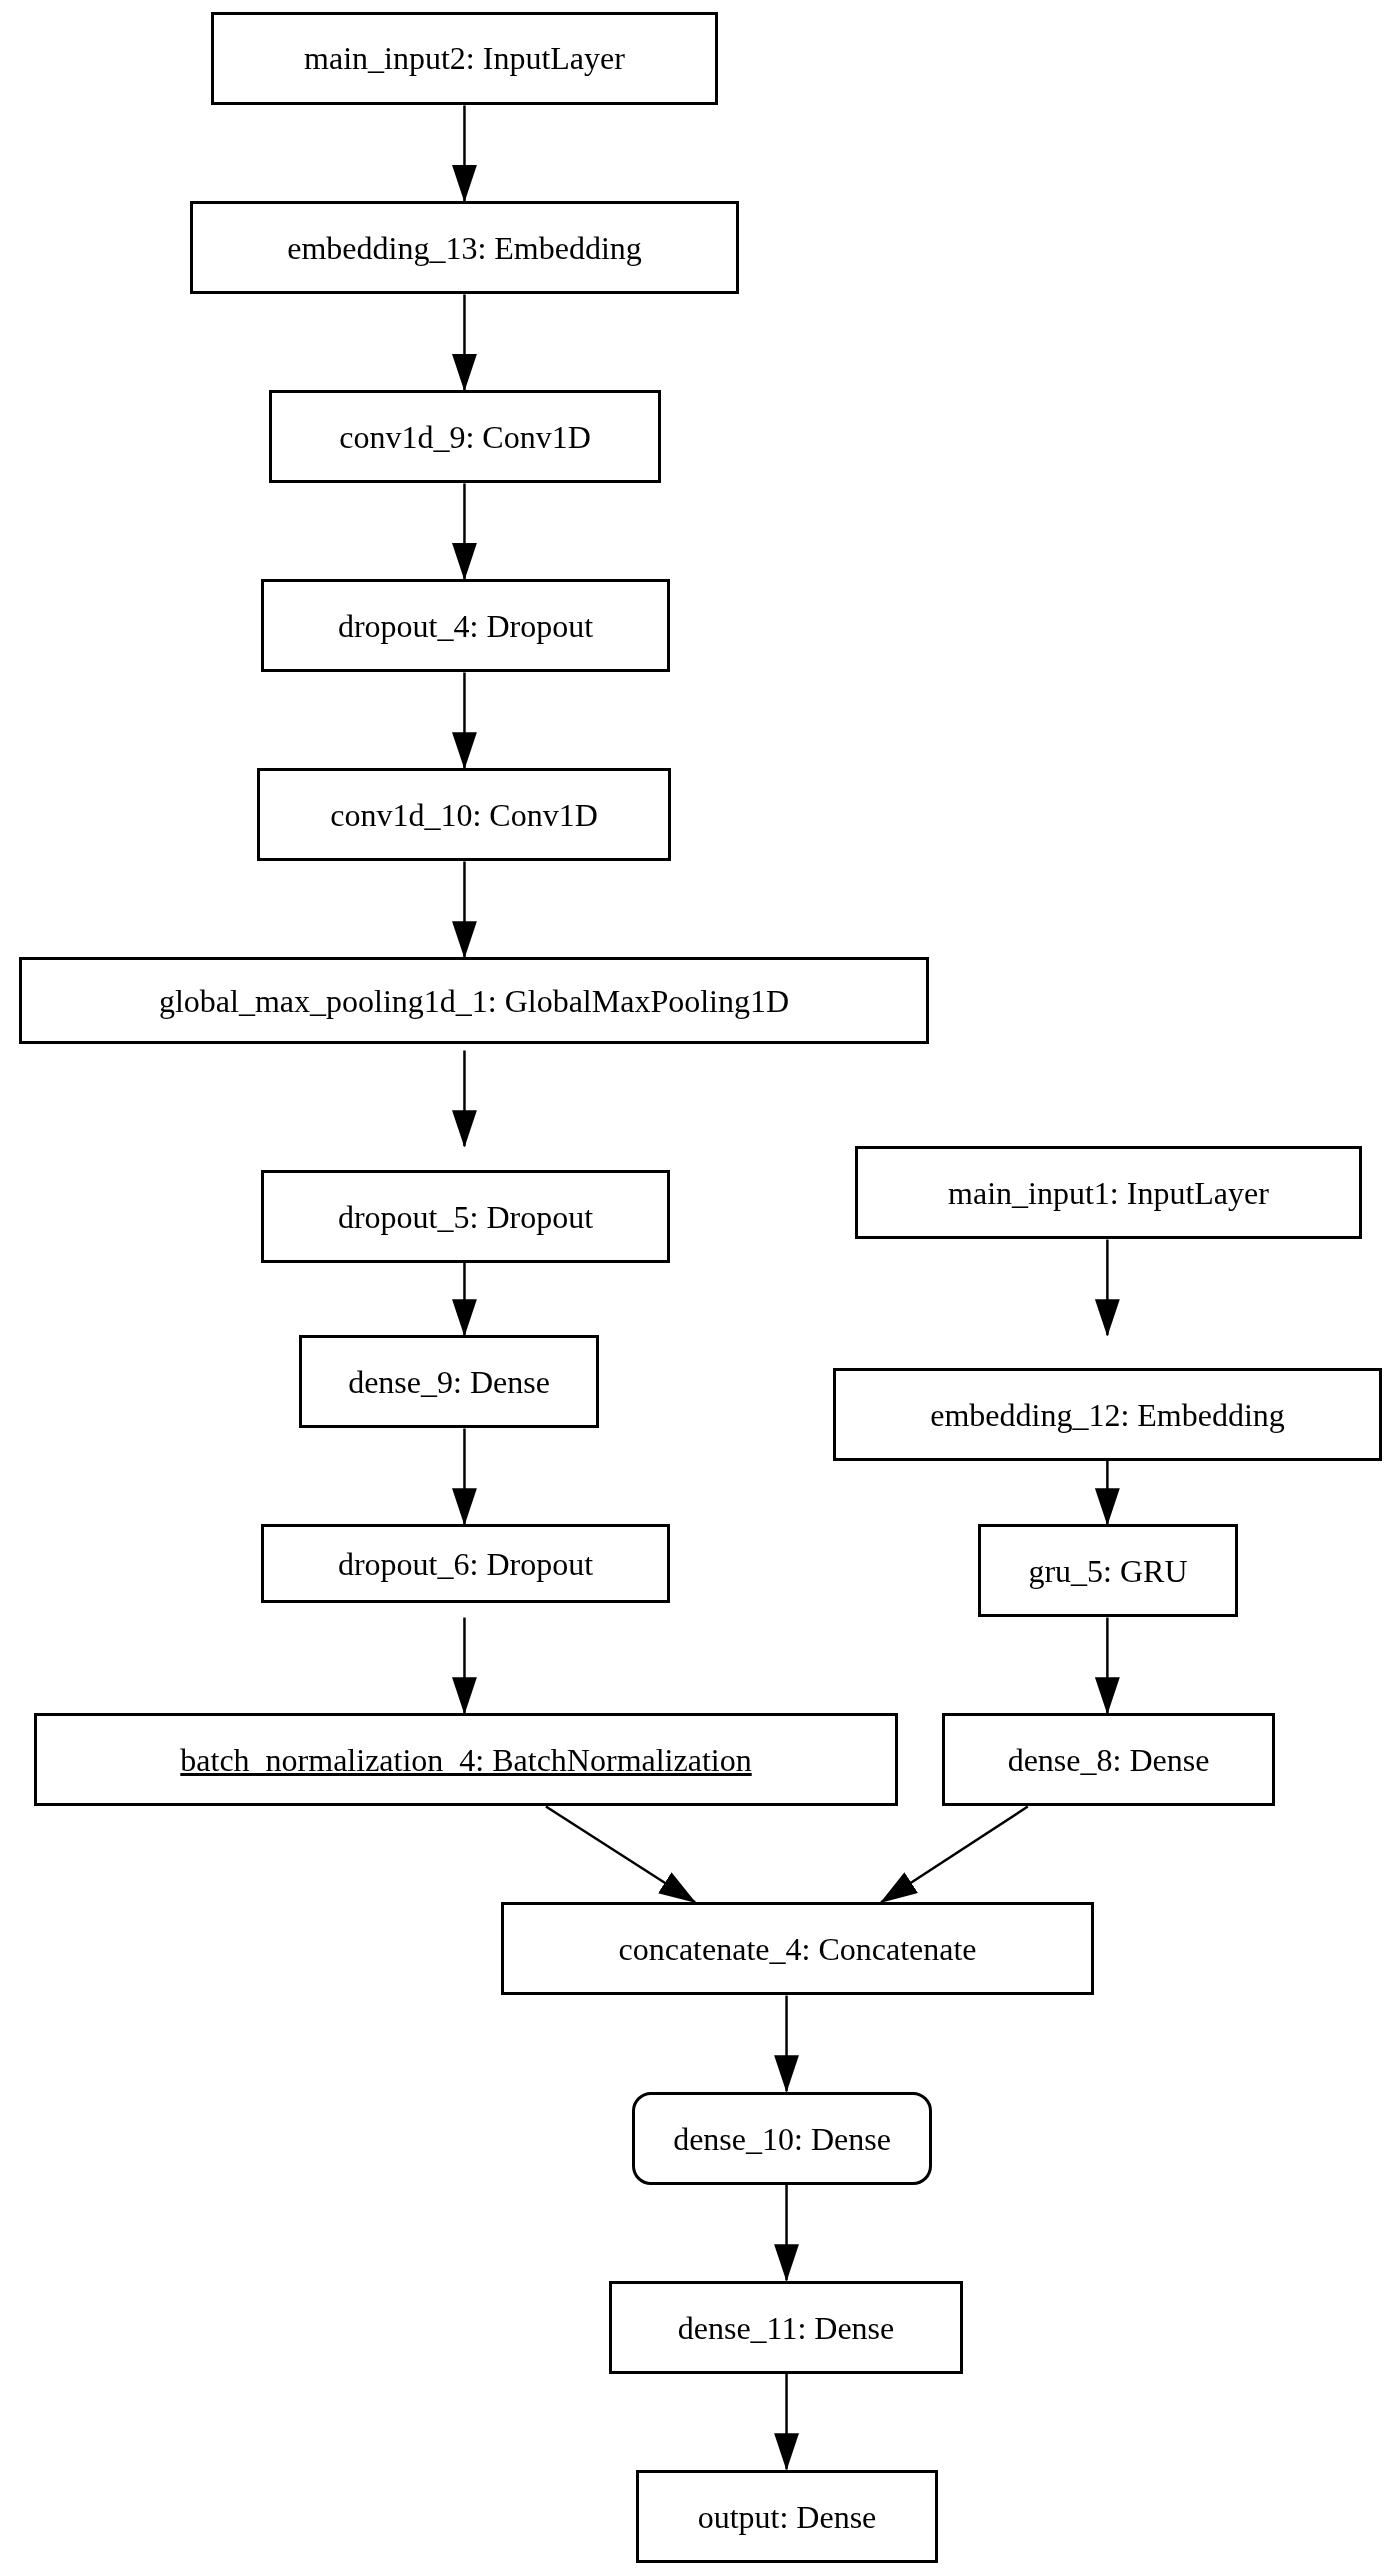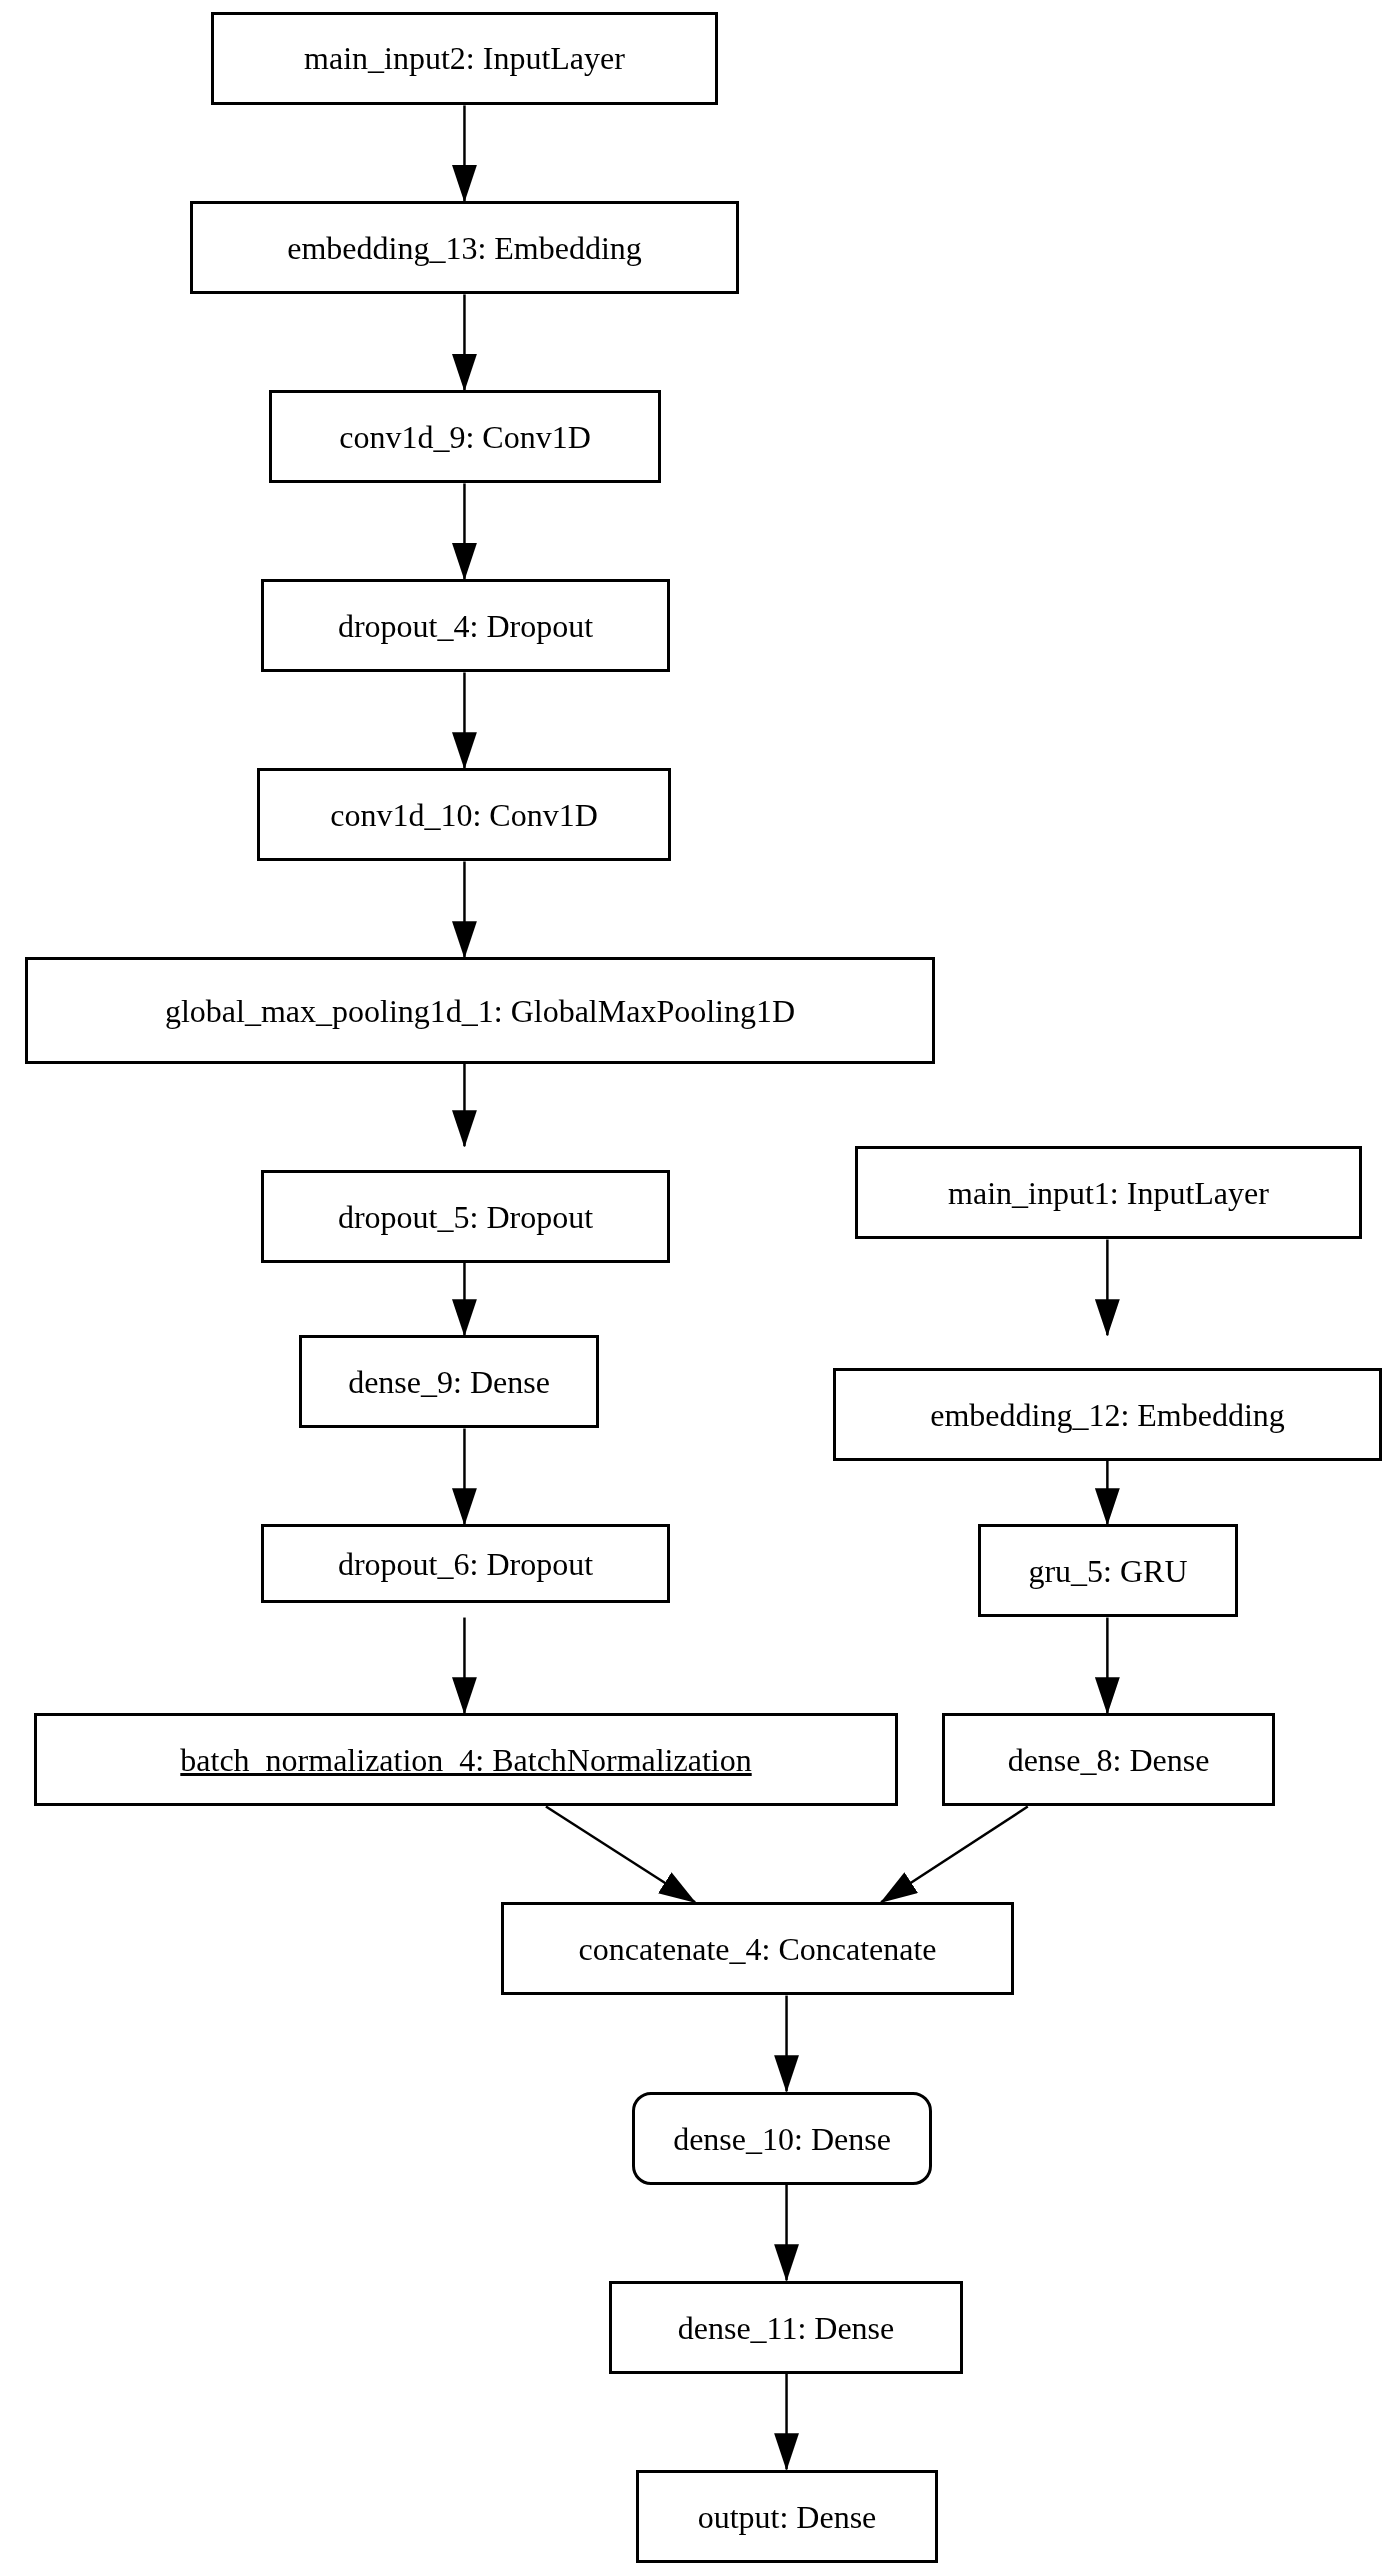--- a/index.html
+++ b/index.html
@@ -65,28 +65,28 @@
     <line x1="1265" y1="3209" x2="1265" y2="3363" stroke="#000000" stroke-width="4" marker-end="url(#arrowhead)"></line>
     <line x1="1265" y1="3513" x2="1265" y2="3667" stroke="#000000" stroke-width="4" marker-end="url(#arrowhead)"></line>
     <line x1="1265" y1="3817" x2="1265" y2="3971" stroke="#000000" stroke-width="4" marker-end="url(#arrowhead)"></line>
   </svg>
 
   <div class="node" style="left:211px;  top:11.8px;   width:507px;  height:93px;">main_input2: InputLayer</div>
   <div class="node" style="left:190px;  top:201px;  width:549px;  height:93px;">embedding_13: Embedding</div>
   <div class="node" style="left:269px;  top:390px;  width:392px;  height:93px;">conv1d_9: Conv1D</div>
   <div class="node" style="left:261px;  top:579px;  width:409px;  height:93px;text-align:center;">dropout_4: Dropout</div>
   <div class="node" style="left:257px;  top:768px; width:414px;  height:93px;">conv1d_10: Conv1D</div>
-  <div class="node" style="left:25px;   top:957px; width:910px; height:107px;">global_max_pooling1d_1: GlobalMaxPooling1D</div>
+  <div class="node" style="left:19px;   top:957px; width:910px; height:87px;">global_max_pooling1d_1: GlobalMaxPooling1D</div>
   <div class="node" style="left:261px;  top:1146px; width:409px;  height:93px;margin-top:24px;">dropout_5: Dropout</div>
   <div class="node" style="left:855px; top:1146px; width:507px;  height:93px;">main_input1: InputLayer</div>
   <div class="node" style="left:299px;  top:1335px; width:300px;  height:93px;">dense_9: Dense</div>
   <div class="node" style="left:833px; top:1368px; width:549px;  height:93px;">embedding_12: Embedding</div>
   <div class="node" style="left:261px;  top:1524px; width:409px;  height:79px;">dropout_6: Dropout</div>
   <div class="node" style="left:978px; top:1524px; width:260px;  height:93px;">gru_5: GRU</div>
   <div class="node" style="left:34px;   top:1713px; width:864px; height:93px;text-decoration:underline;">batch_normalization_4: BatchNormalization</div>
   <div class="node" style="left:942px; top:1713px; width:333px;  height:93px;">dense_8: Dense</div>
-  <div class="node" style="left:501px;  top:1902px; width:513px;  height:93px;">concatenate_4: Concatenate</div>
+  <div class="node" style="left:501px;  top:1902px; width:593px;  height:93px;">concatenate_4: Concatenate</div>
   <div class="node" style="left:632px;  top:2092px; width:300px;  height:93px;border-radius:19px;">dense_10: Dense</div>
   <div class="node" style="left:609px;  top:2281px; width:354px;  height:93px;">dense_11: Dense</div>
   <div class="node" style="left:636px; top:2470px; width:302px;  height:93px;">output: Dense</div>
 
 </div>
 
 
 </body></html>

